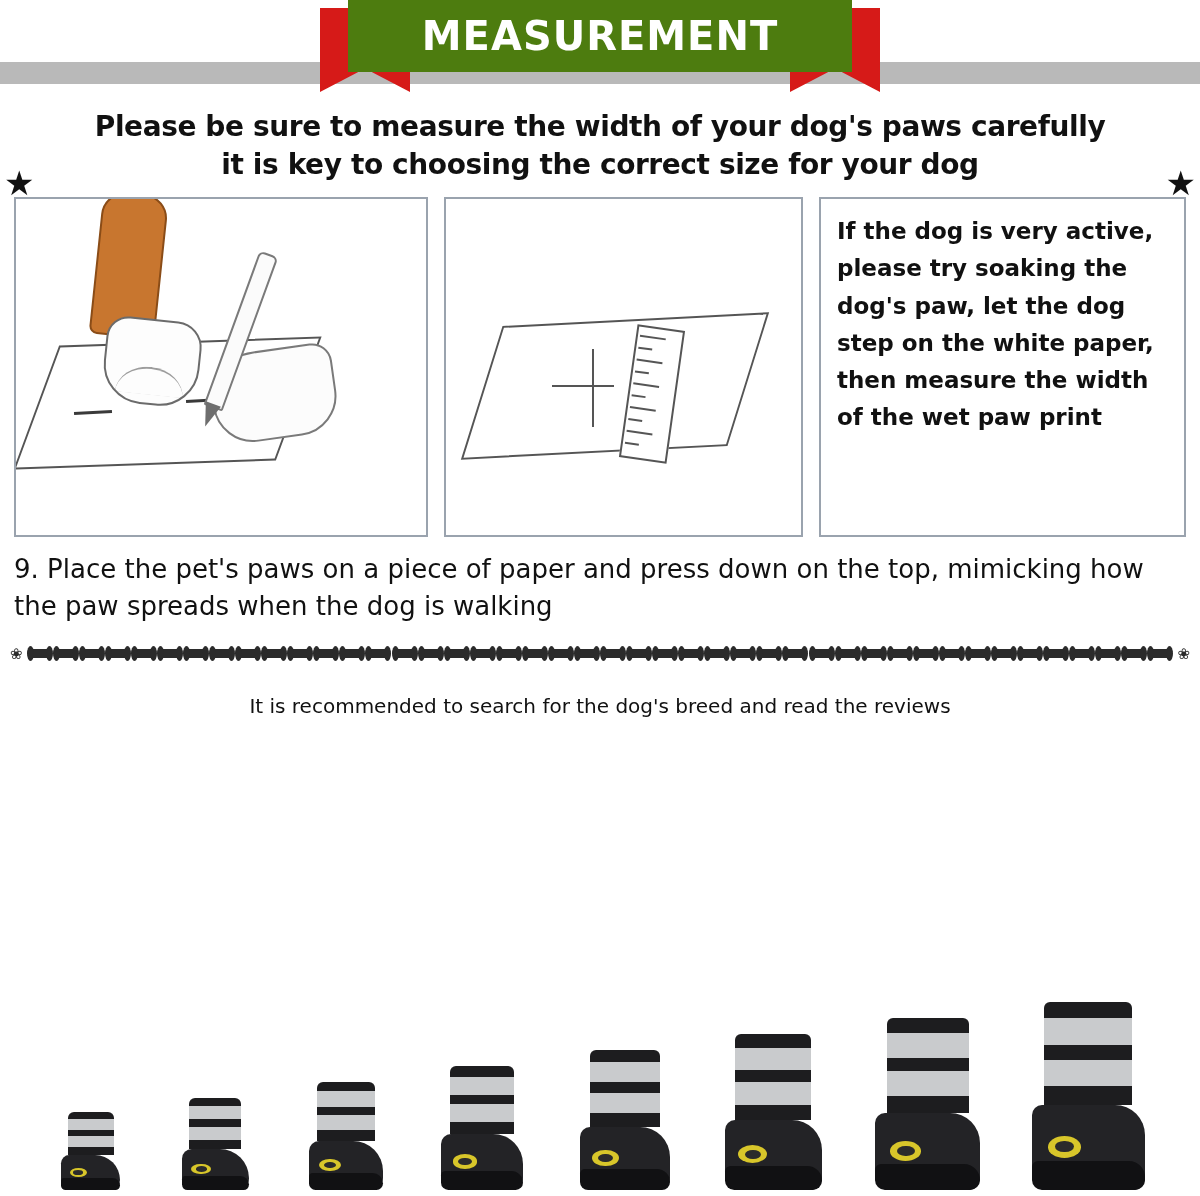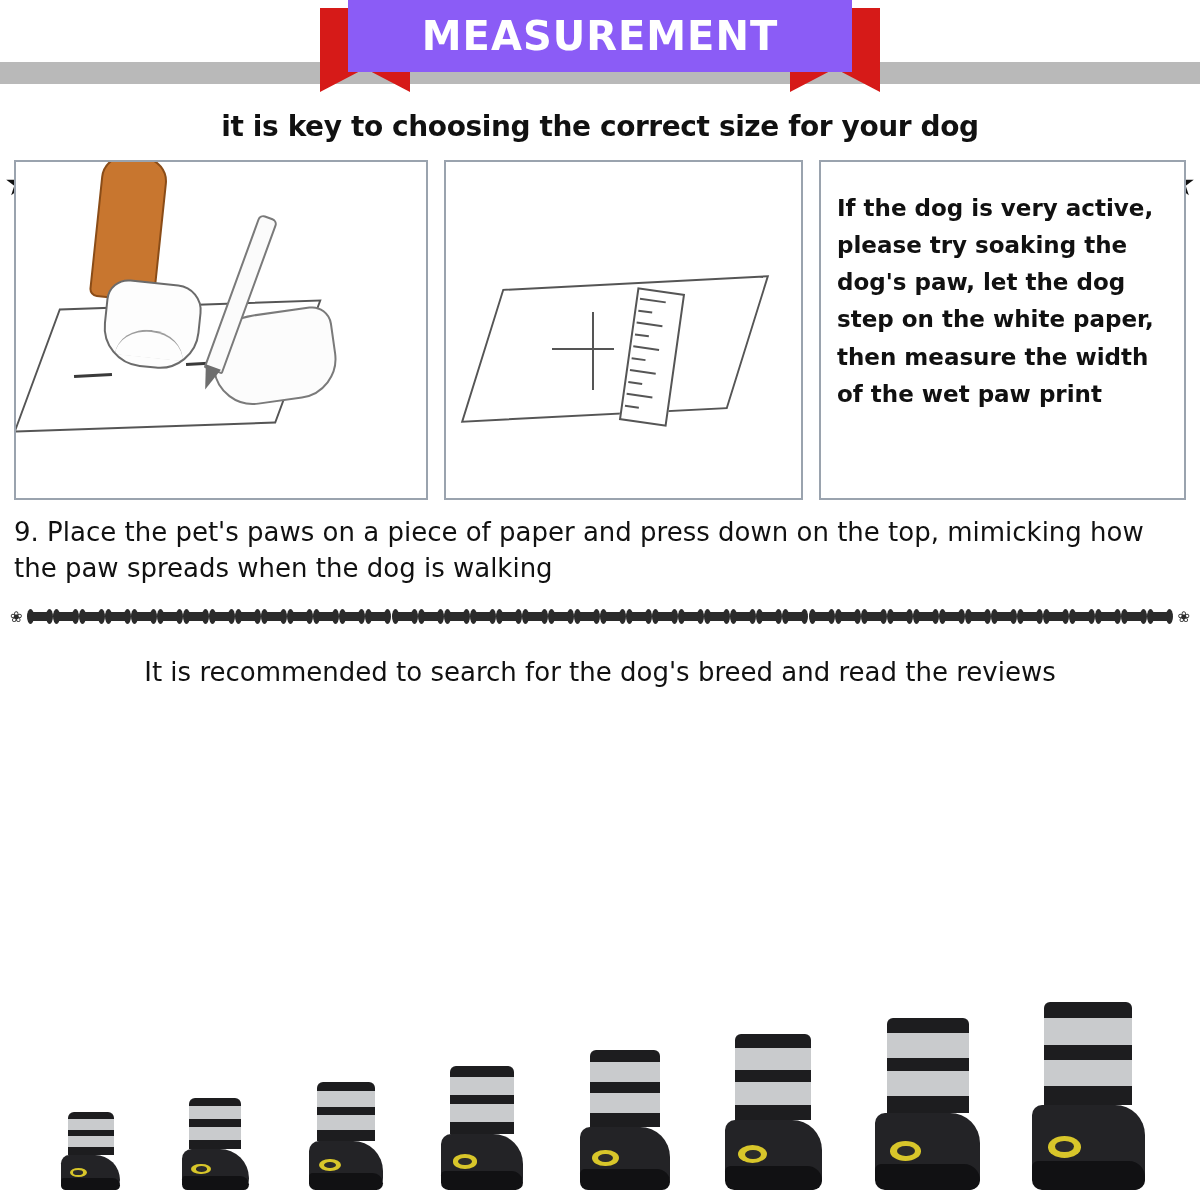--- a/index.html
+++ b/index.html
@@ -50,21 +50,21 @@
   .ribbon-right-tail {
     right: 0;
     clip-path: polygon(0 0, 100% 0, 100% 100%, 50% 72%, 0 100%);
   }
   .ribbon-center {
     position: absolute;
     top: 0;
     left: 28px;
     right: 28px;
     height: 72px;
-    background: #8b5cf6;
+    background: #4d7c0f;
     display: flex;
     align-items: center;
     justify-content: center;
   }
   .ribbon-center span {
     color: #ffffff;
     font-size: 40px;
     font-weight: bold;
     letter-spacing: 1px;
     font-family: "DejaVu Sans", sans-serif;
@@ -98,21 +98,21 @@
     height: 340px;
   }
   .panel {
     border: 2px solid #9aa3ae;
     background: #fff;
     position: relative;
     overflow: hidden;
   }
   .panel.one   { width: 410px; }
   .panel.two   { width: 355px; }
-  .panel.three { flex: 1; padding: 28px 16px; }
+  .panel.three { flex: 1; padding: 14px 16px; }
 
   .note-text {
     font-size: 23px;
     line-height: 1.62;
     font-weight: bold;
     font-family: "DejaVu Sans", sans-serif;
     color: #111;
   }
 
   
@@ -272,21 +272,21 @@
     font-size: 15px;
     line-height: 1;
     color: #2b2b2b;
     flex: 0 0 auto;
   }
 
   
   .recommend {
     margin: 24px 40px 0 40px;
     text-align: center;
-    font-size: 26px;
+    font-size: 20px;
     line-height: 1.5;
     font-family: "DejaVu Sans", sans-serif;
   }
 
   
   .boots {
     position: absolute;
     bottom: 6px;
     left: 0;
     width: 1200px;
@@ -364,20 +364,21 @@
     <div class="ribbon-right-tail"></div>
     <div class="ribbon-center">
       <span>MEASUREMENT</span>
     </div>
   </div>
 </div>
 
 <div class="star left">★</div>
 <div class="star right">★</div>
 <div class="headline">
+  <div>Please be sure to measure the width of your dog's paws carefully</div>
   <div>it is key to choosing the correct size for your dog</div>
 </div>
 
 <div class="panels">
 
   <div class="panel one">
     <div class="paper1"></div>
     <div class="leg"></div>
     <div class="paw"></div>
     <div class="mark-line m1"></div>

